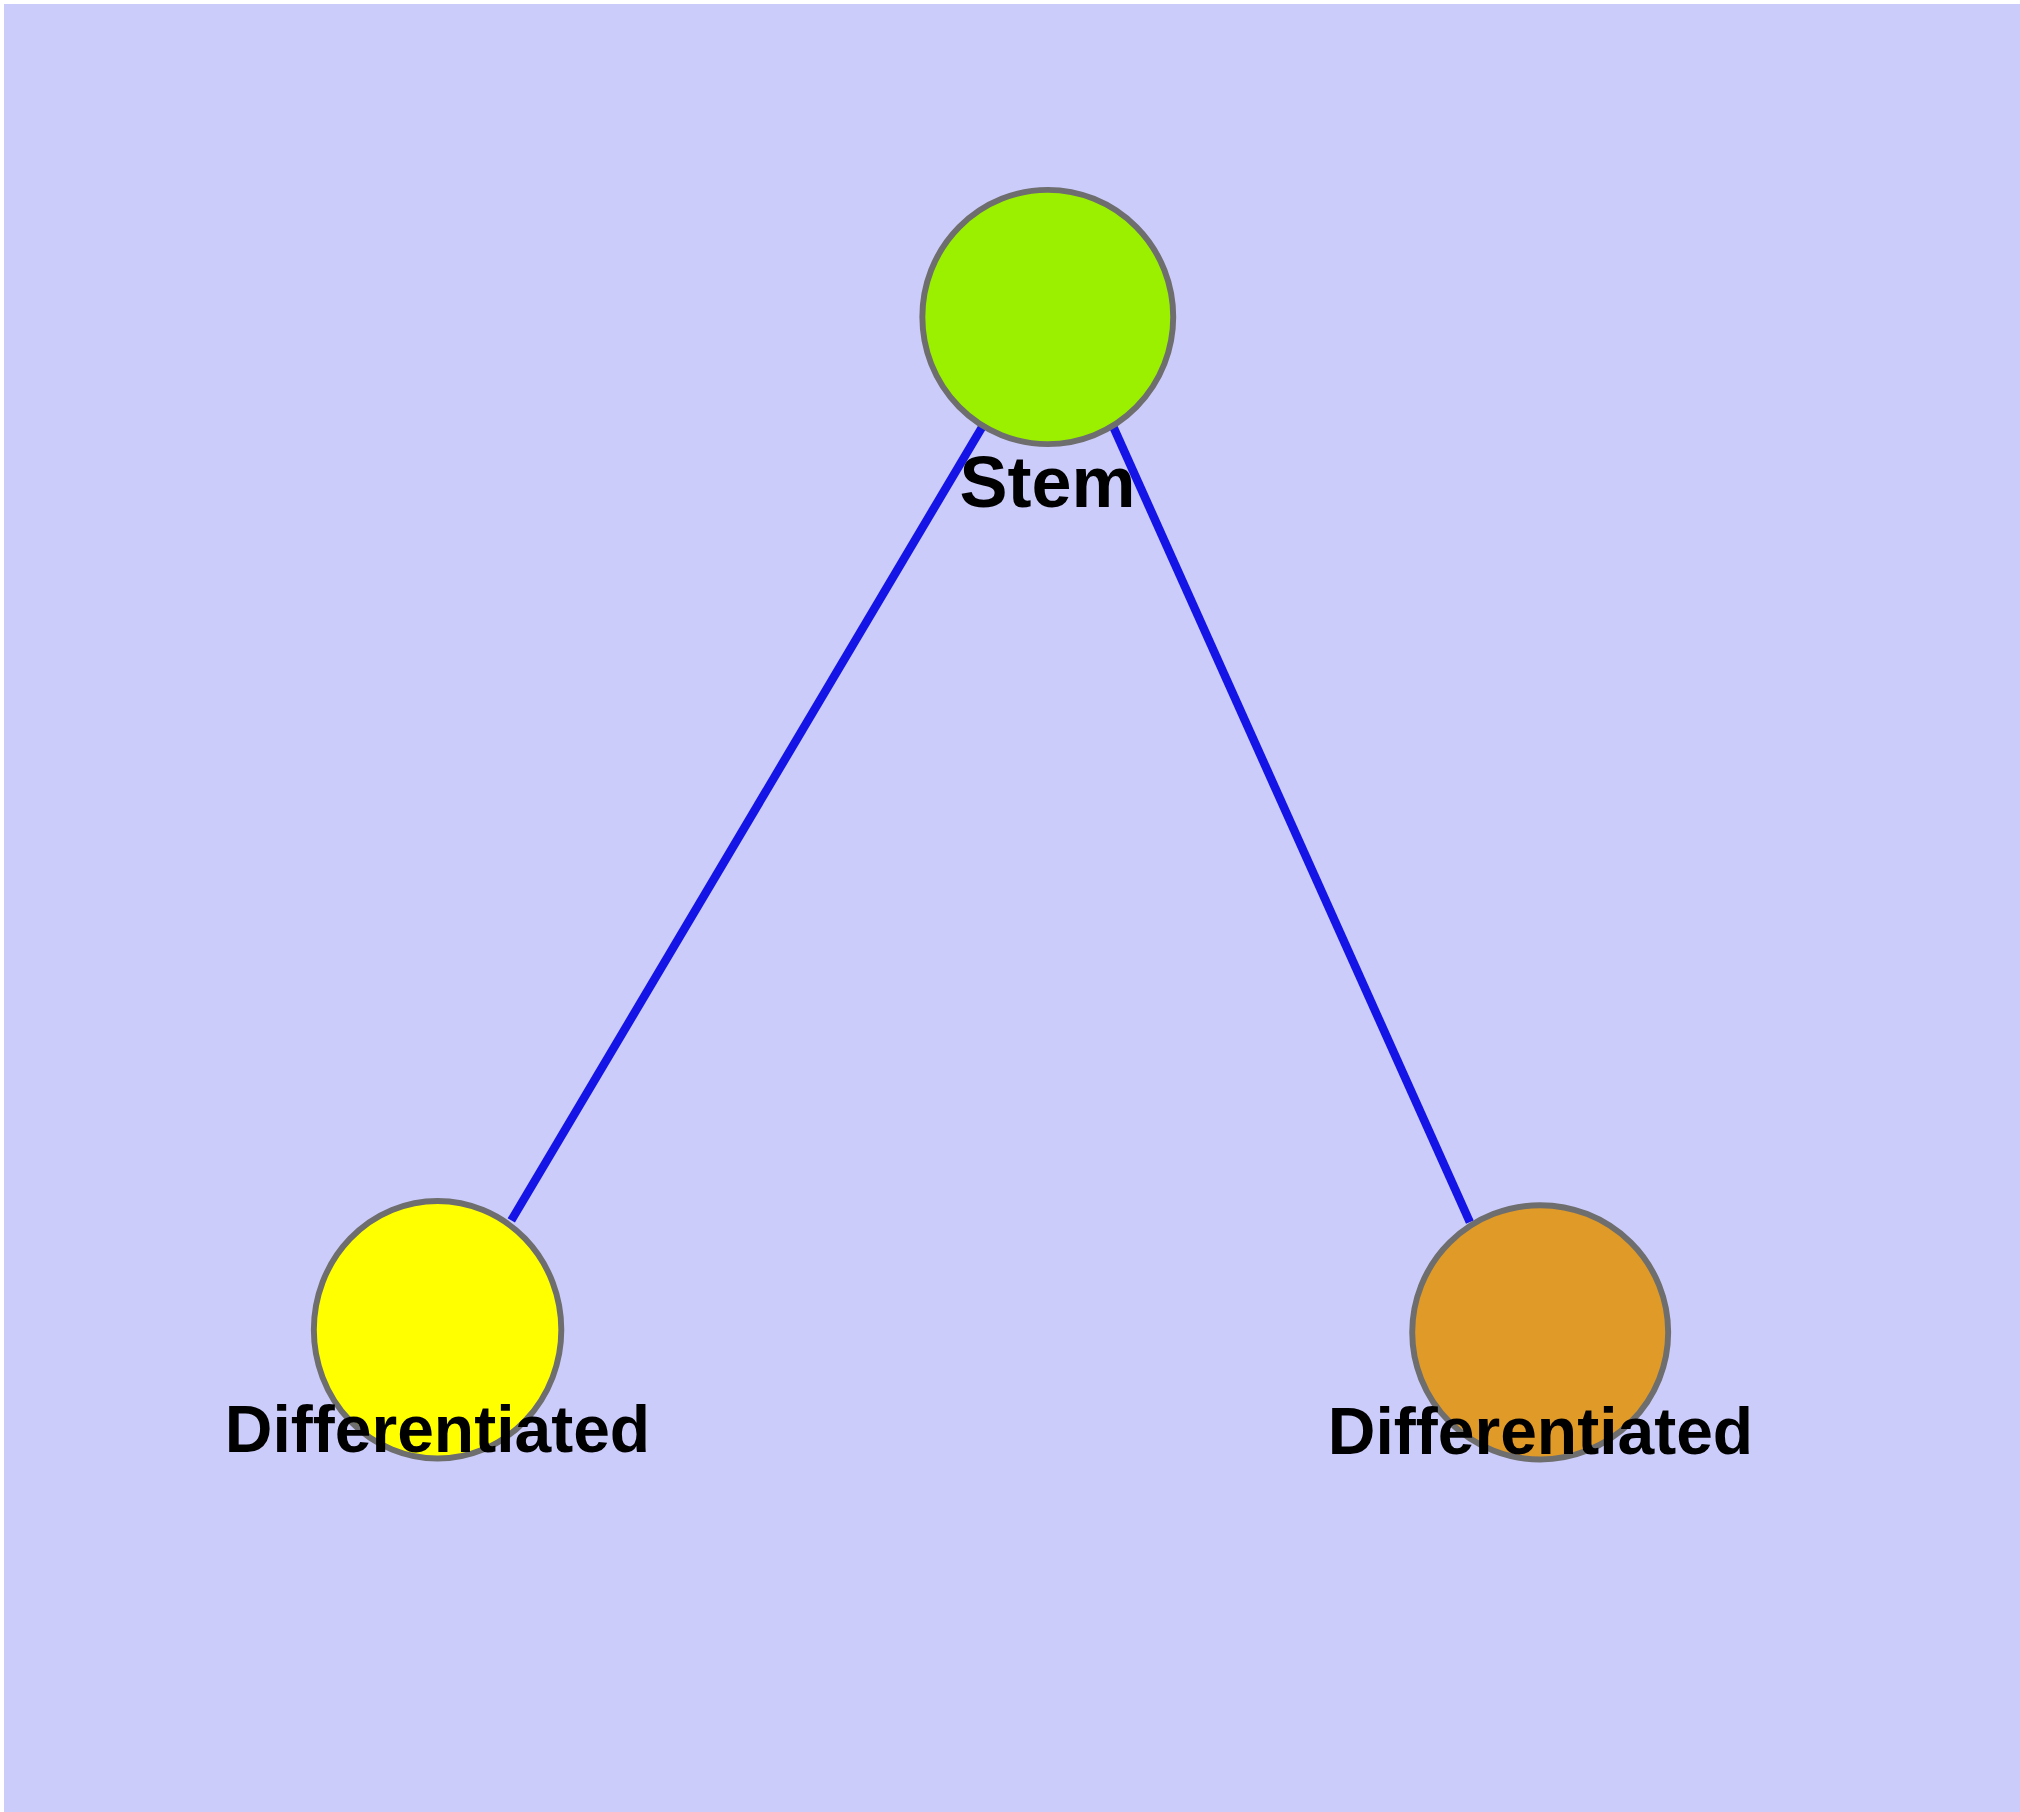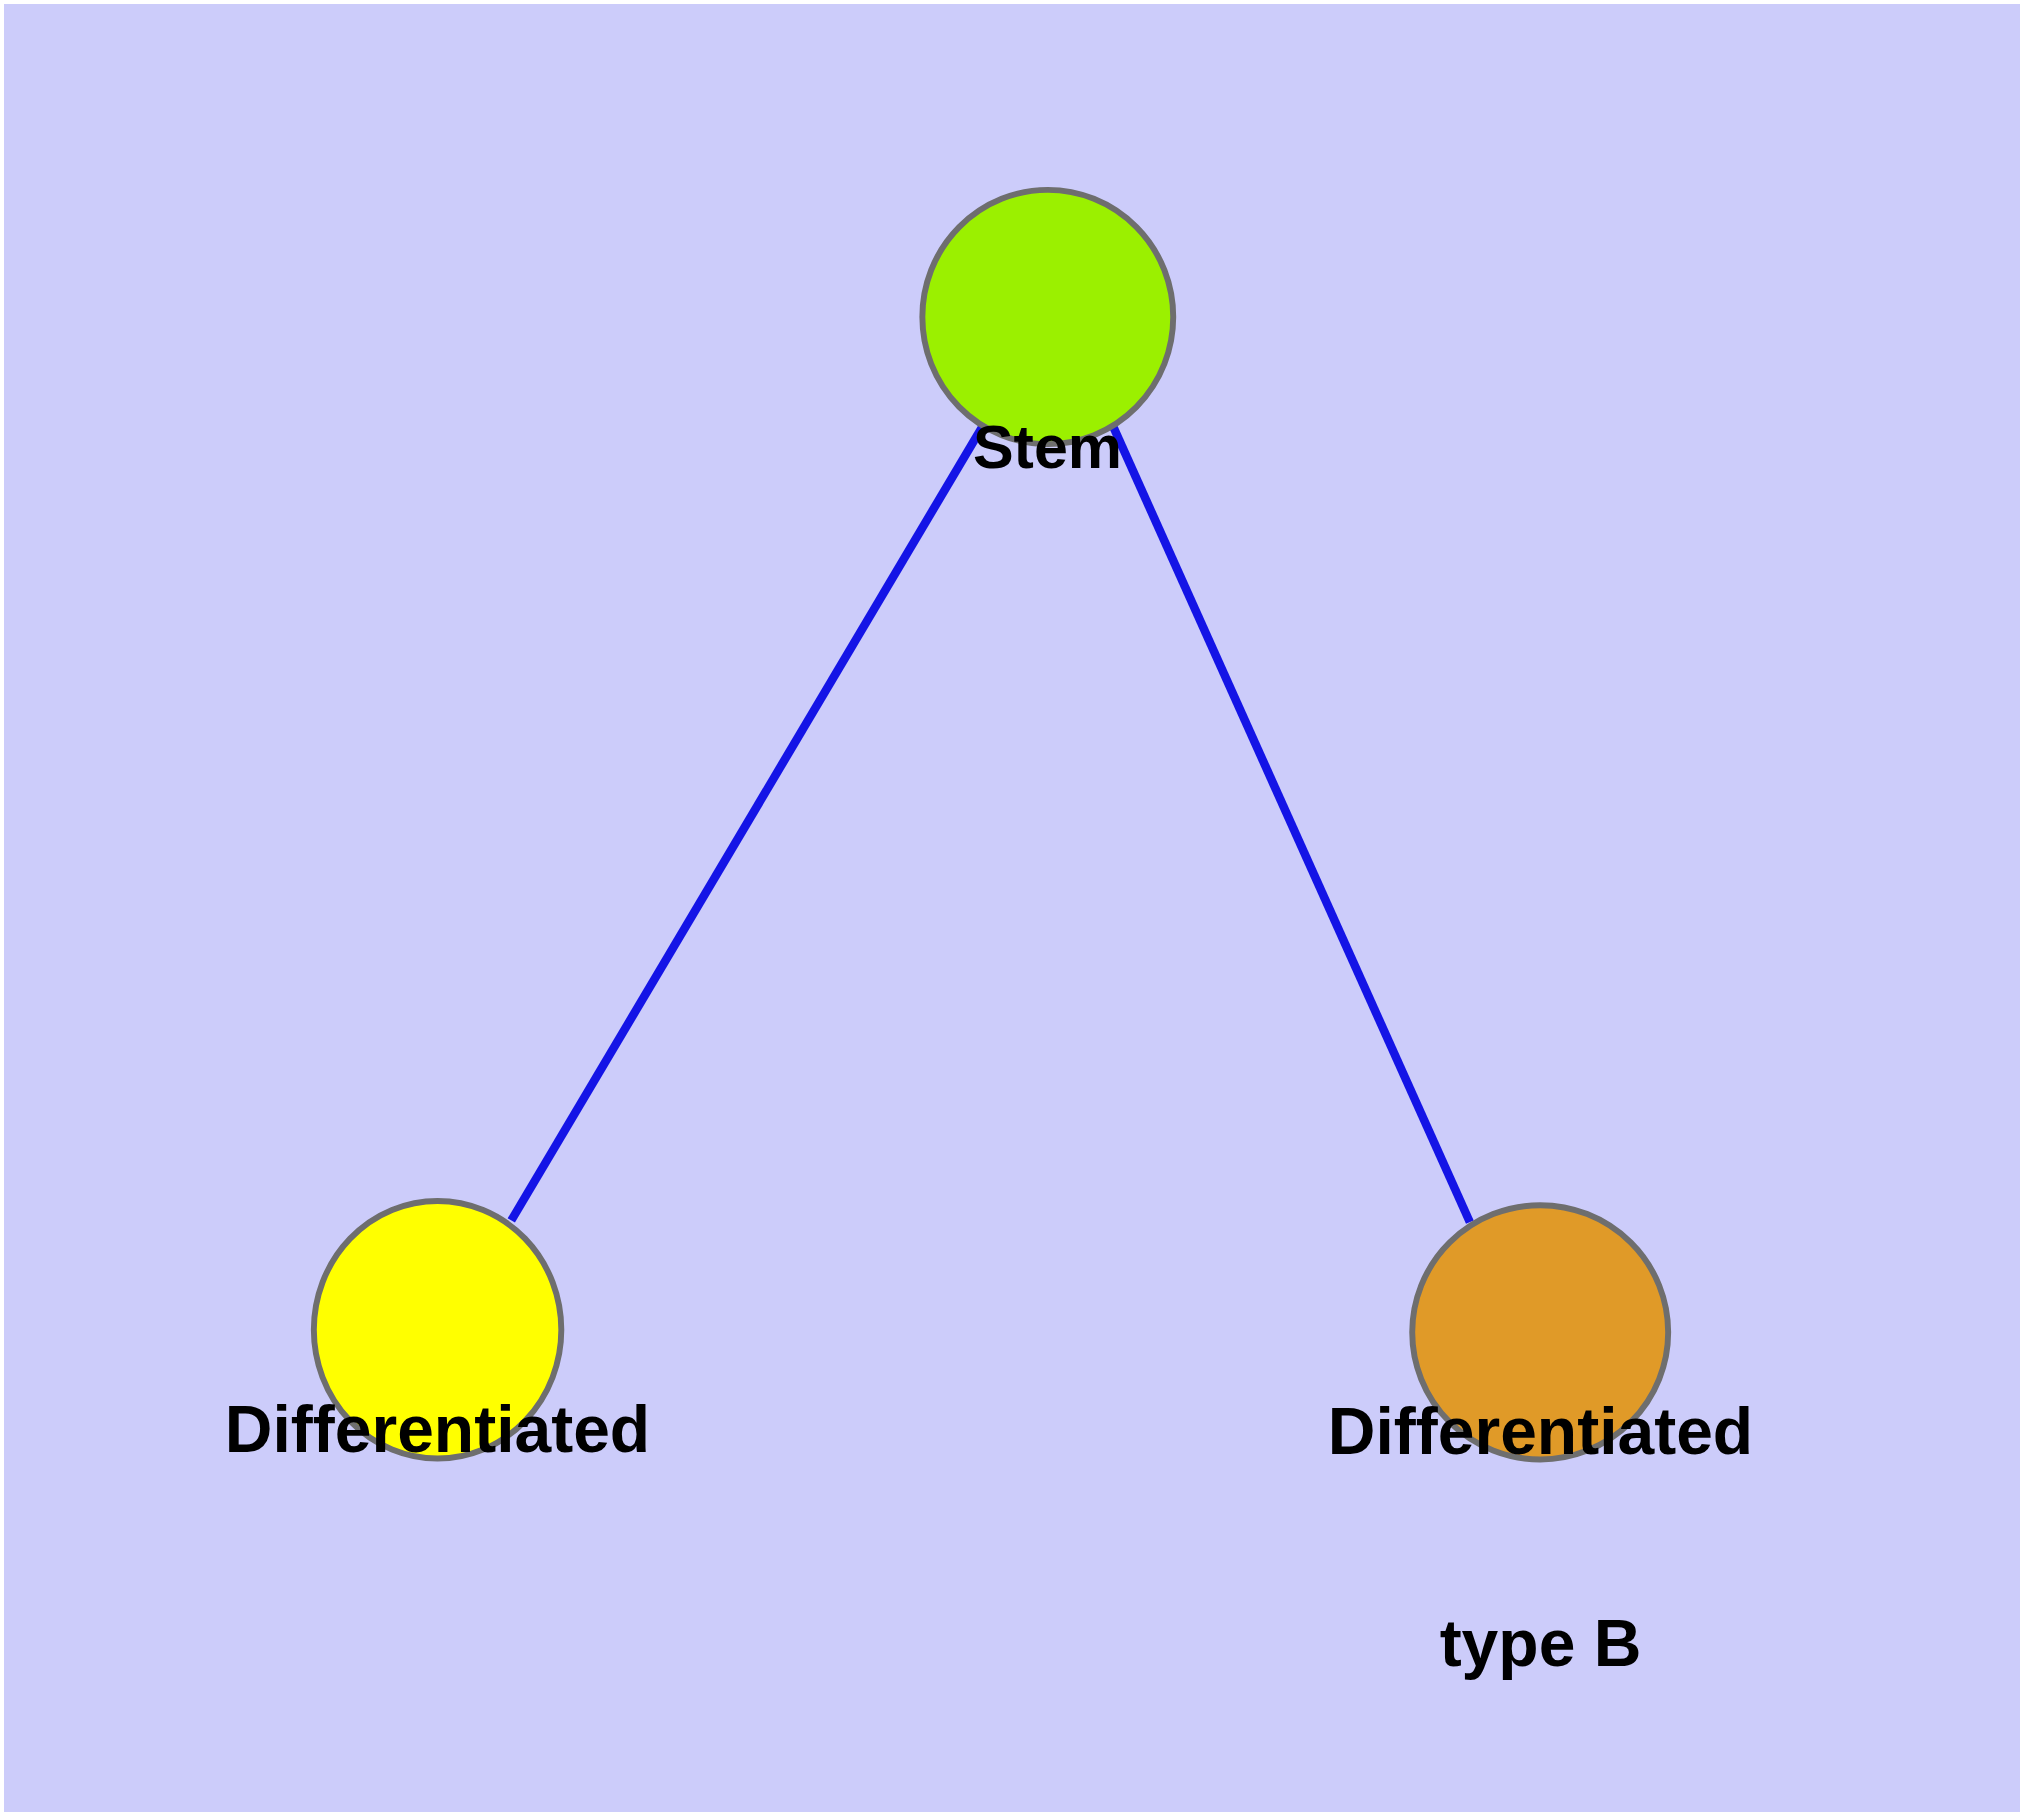--- a/index.html
+++ b/index.html
@@ -42,23 +42,23 @@
     position: absolute;
     text-align: center;
     color: #000000;
     font-weight: bold;
     line-height: 1.07;
     white-space: pre;
     pointer-events: none;
     font-family: "Liberation Sans", sans-serif;
   }
   #label-stem {
-    font-size: 61px;
+    font-size: 72px;
     left: 793px;
-    top: 284px;
+    top: 290px;
     width: 509px;
   }
   #label-type-a {
     font-size: 66px;
     left: 183px;
     top: 1253px;
     width: 509px;
   }
   #label-type-b {
     font-size: 66px;
@@ -91,17 +91,16 @@
   <div class="node-label" id="label-stem">
     <div>Stem</div>
   </div>
 
   <div class="node-label" id="label-type-a">
     <div>Differentiated</div>
   </div>
 
   <div class="node-label" id="label-type-b">
     <div>Differentiated</div>
-    <div>type B</div>
   </div>
 
 </div>
 
 
 </body></html>

